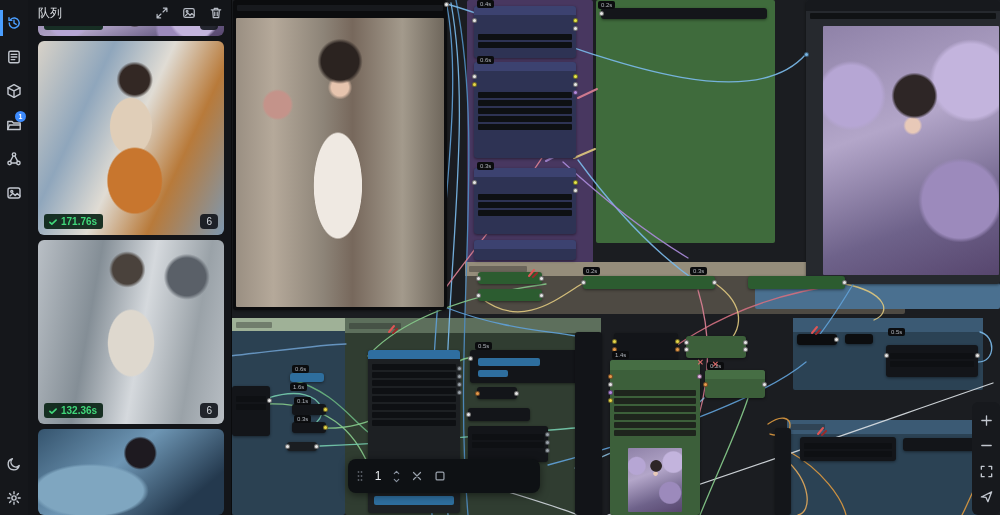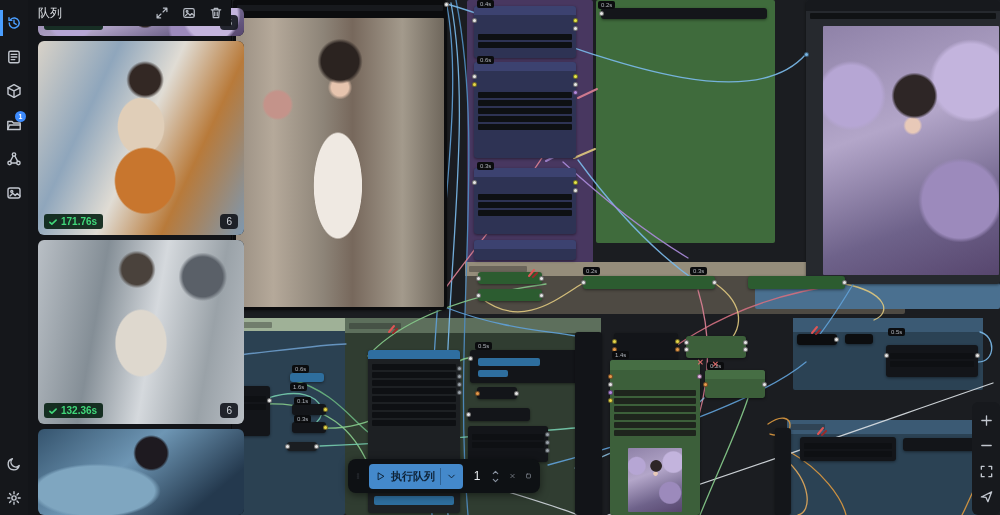--- a/index.html
+++ b/index.html
@@ -16,21 +16,21 @@
   .nbadge{position:absolute;top:3px;right:2px;min-width:11px;height:11px;border-radius:6px;background:#3d8bfd;
     color:#fff;font-size:7px;line-height:11px;text-align:center;font-weight:bold;}
   
   #queue{position:absolute;left:28px;top:0;width:204px;height:515px;background:#131519;z-index:19;
     border-right:1px solid #0a0b0d;box-sizing:border-box;}
   #queue-header{position:absolute;left:0;top:0;right:0;height:26px;display:flex;align-items:center;
     padding:0 8px 0 10px;box-sizing:border-box;background:#131519;z-index:5;}
   #queue-title{color:#dde0e5;font-size:12px;}
   #queue-hicons{margin-left:auto;display:flex;gap:13px;color:#b8bdc6;}
   #queue-hicons .ic{width:14px;height:14px;cursor:pointer;}
-  .qitem{position:absolute;left:10px;width:206px;border-radius:6px;overflow:hidden;background:#0d0f11;cursor:pointer;}
+  .qitem{position:absolute;left:10px;width:186px;border-radius:6px;overflow:hidden;background:#0d0f11;cursor:pointer;}
   .qitem .art{position:absolute;inset:0;}
   .tbadge{position:absolute;left:6px;bottom:6px;background:rgba(10,36,22,.92);border-radius:3px;
     color:#40d87a;font-size:10px;font-weight:bold;display:flex;align-items:center;gap:3px;padding:2px 6px 2px 4px;}
   .tbadge .ic{width:10px;height:10px;color:#40d87a;}
   .cbadge{position:absolute;right:6px;bottom:6px;background:rgba(18,21,28,.9);border-radius:4px;
     color:#d6dae0;font-size:10px;padding:2px 6px;}
   
   #canvas{position:absolute;inset:0;background:#1b1d21;z-index:1;}
   .group{position:absolute;border-radius:2px;}
   .ghdr{position:absolute;left:0;top:0;right:0;display:flex;align-items:center;gap:4px;padding-left:4px;box-sizing:border-box;}
@@ -501,34 +501,20 @@
   <span id="grip" class="ic">
       <svg viewBox="0 0 8 16">
         <circle cx="2.5" cy="4" r="0.9" fill="currentColor" stroke="none"></circle>
         <circle cx="5.5" cy="4" r="0.9" fill="currentColor" stroke="none"></circle>
         <circle cx="2.5" cy="8" r="0.9" fill="currentColor" stroke="none"></circle>
         <circle cx="5.5" cy="8" r="0.9" fill="currentColor" stroke="none"></circle>
         <circle cx="2.5" cy="12" r="0.9" fill="currentColor" stroke="none"></circle>
         <circle cx="5.5" cy="12" r="0.9" fill="currentColor" stroke="none"></circle>
       </svg>
     </span>
-  <div id="run-btn">
-    <span class="ic">
-        <svg viewBox="0 0 16 16">
-          <path d="M4.5 3.2v9.6l8-4.8Z"></path>
-        </svg>
-      </span>
-    <span id="run-label">执行队列</span>
-    <span id="run-divider"></span>
-    <span class="ic">
-        <svg viewBox="0 0 16 16">
-          <path d="M4 6l4 4 4-4"></path>
-        </svg>
-      </span>
-  </div>
   <span id="batch-count">1</span>
   <span class="stepper">
     <span class="ic">
         <svg viewBox="0 0 16 10">
           <path d="M4 7l4-4 4 4" stroke-width="2"></path>
         </svg>
       </span>
     <span class="ic">
         <svg viewBox="0 0 16 10">
           <path d="M4 3l4 4 4-4" stroke-width="2"></path>

